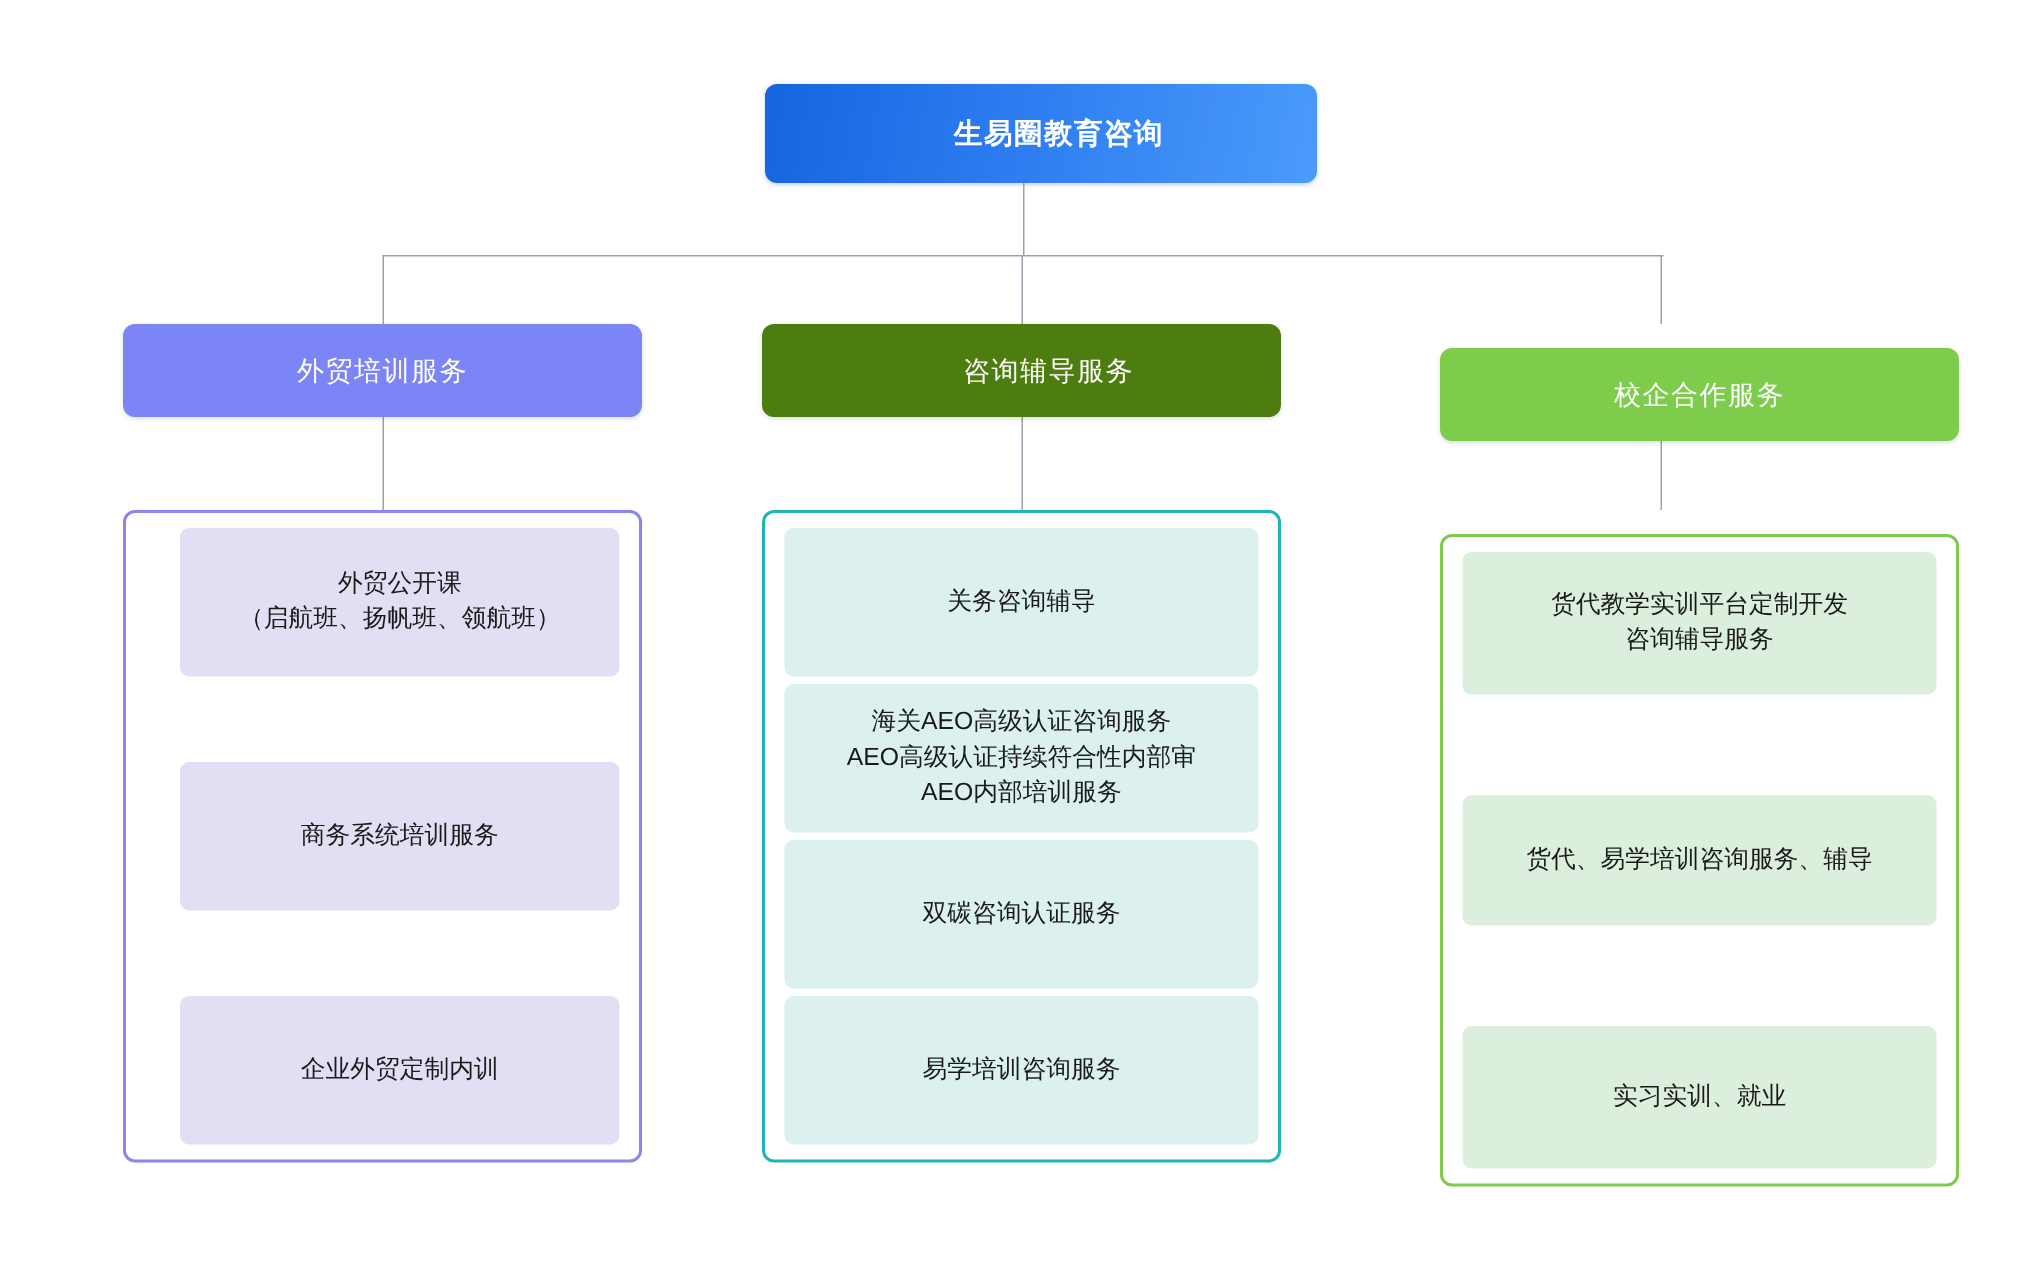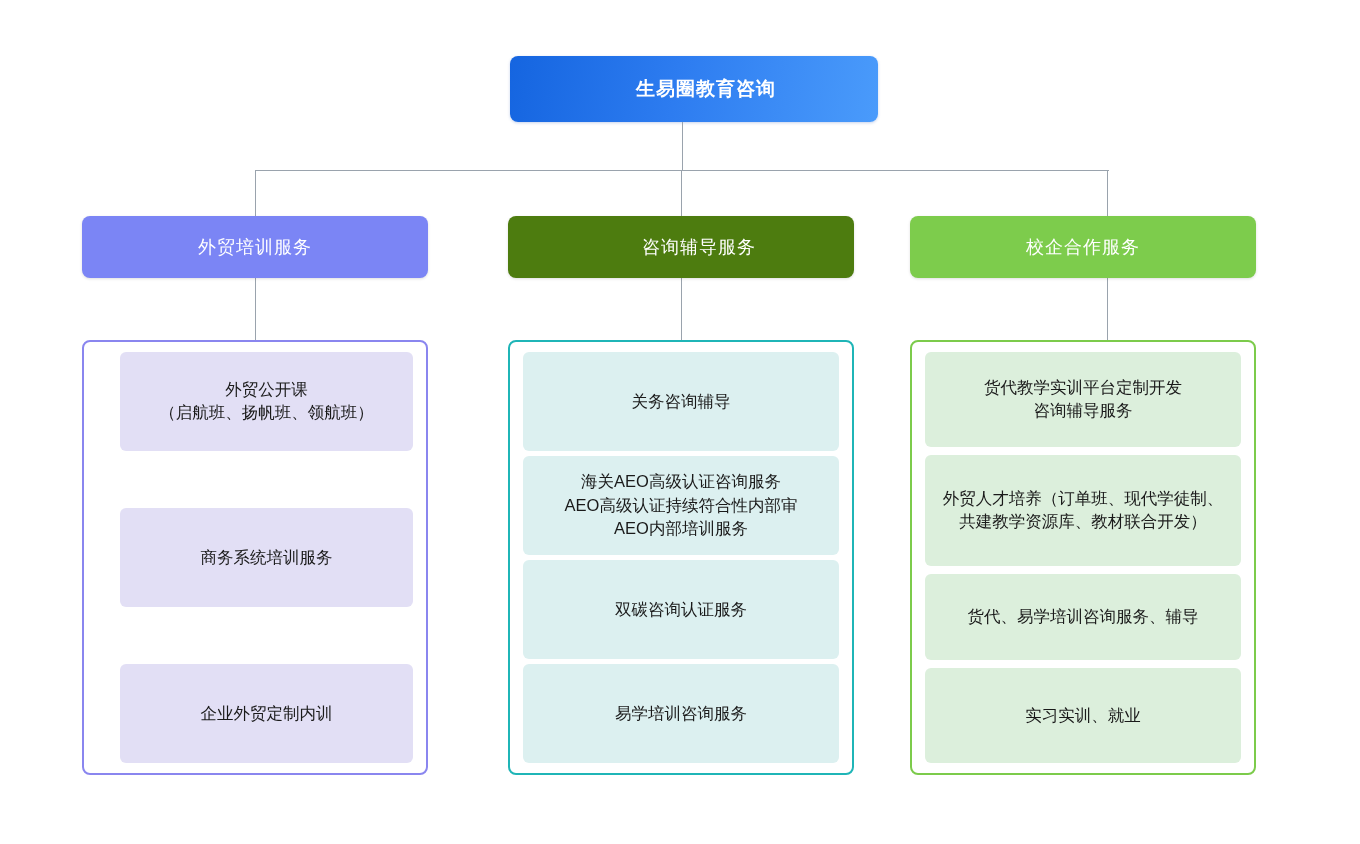--- a/index.html
+++ b/index.html
@@ -51,21 +51,21 @@
   }
 
   
   .column {
     position: absolute;
     top: 216px;
     width: 346px;
   }
   .col-0 { left: 82px; }
   .col-1 { left: 508px; }
-  .col-2 { left: 910px; }
+  .col-2 { left: 960px; margin-top: 16px; }
 
   .branch-header {
     height: 62px;
     border-radius: 8px;
     display: flex;
     align-items: center;
     justify-content: center;
     box-shadow: 0 1px 3px rgba(0,0,0,0.13);
   }
   .branch-header .label {
@@ -163,19 +163,18 @@
     </div>
   </div>
 
   <div class="column col-2">
     <div class="branch-header">
       <span class="label">校企合作服务</span>
     </div>
     <div class="group-box">
       <div class="leaf-card" style="height:23%">货代教学实训平台定制开发
 咨询辅导服务</div>
-      <div class="leaf-card" style="height:27%">外贸人才培养（订单班、现代学徒制、共建教学资源库、教材联合开发）</div>
       <div class="leaf-card" style="height:21%">货代、易学培训咨询服务、辅导</div>
       <div class="leaf-card" style="height:23%">实习实训、就业</div>
     </div>
   </div>
 
 </div>
 
 </body></html>

